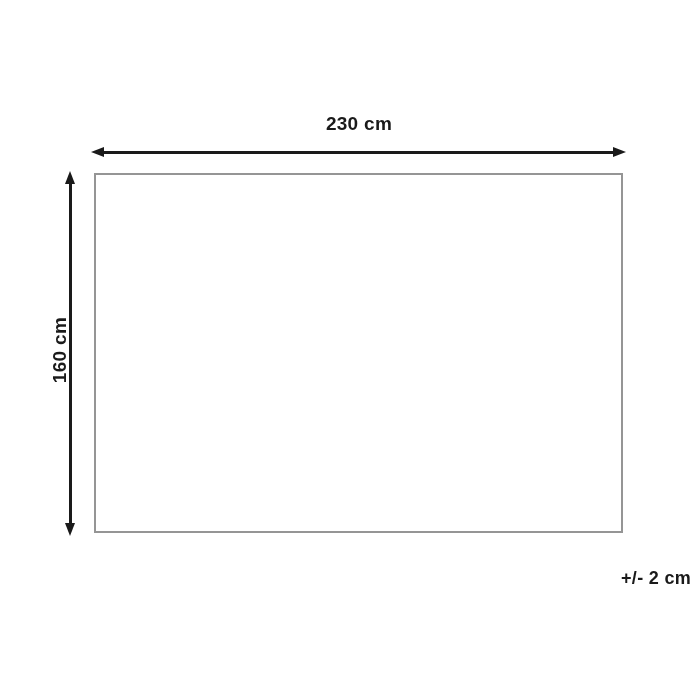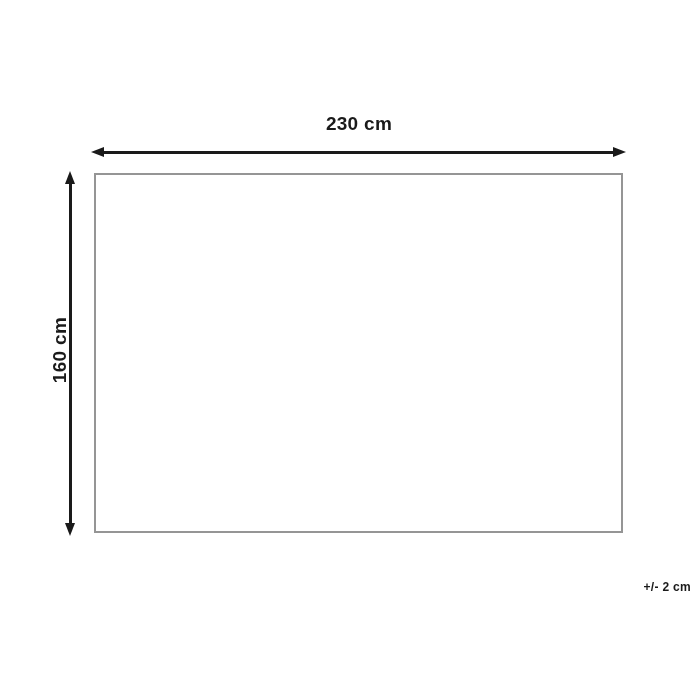--- a/index.html
+++ b/index.html
@@ -28,23 +28,23 @@
     top: 114px;
     left: 359px;
     transform: translateX(-50%);
   }
   .height-label {
     top: 350px;
     left: 59px;
     transform: translate(-50%, -50%) rotate(-90deg);
   }
   .tolerance-label {
-    top: 581px;
+    top: 569px;
     right: 9px;
-    font-size: 12px;
+    font-size: 18px;
     margin-left: 34px;
   }
   .outline-rect {
     position: absolute;
     left: 94px;
     top: 173px;
     width: 525px;
     height: 356px;
     border: 2px solid var(--outline, #959595);
     background: #ffffff;

